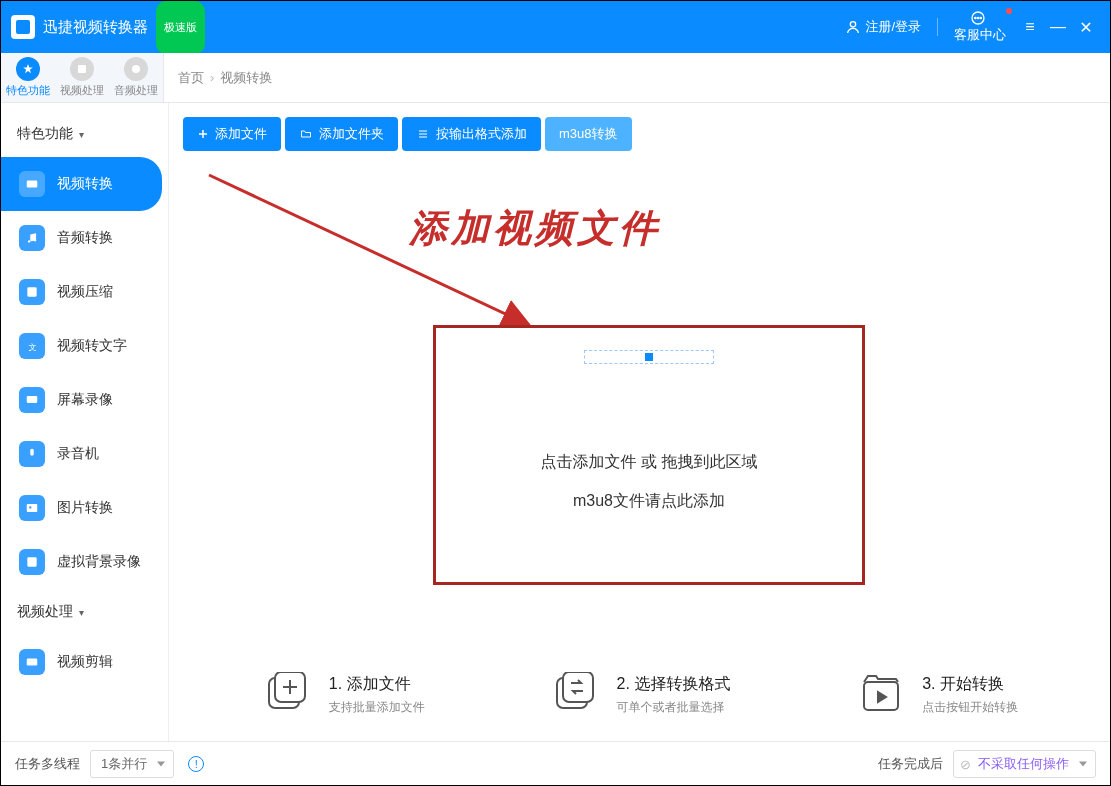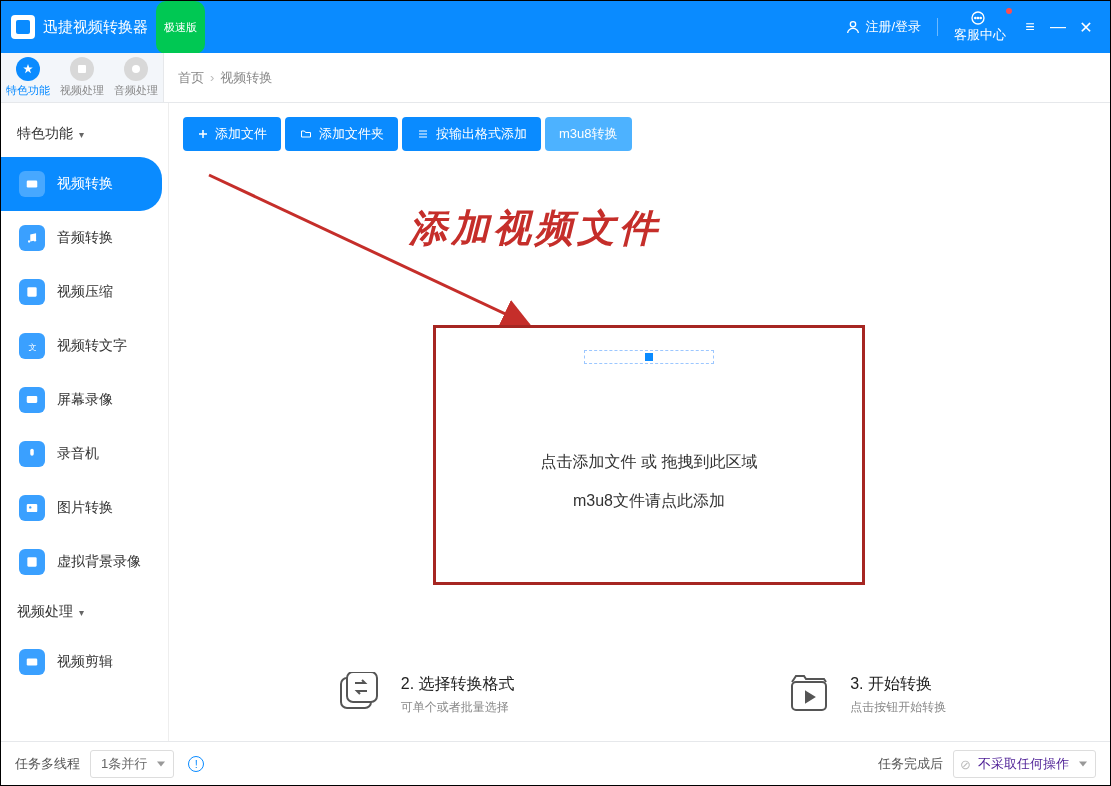--- a/index.html
+++ b/index.html
@@ -55,21 +55,21 @@
 .step { display: flex; align-items: center; }
 .step .sicn { width: 54px; height: 48px; margin-right: 14px; display: flex; align-items: center; justify-content: center; }
 .step .stexts .stitle { font-size: 16px; color: #222; margin-bottom: 4px; }
 .step .stexts .ssub { font-size: 12px; color: #888; }
 
 .footer { height: 44px; border-top: 1px solid #e6e8eb; display: flex; align-items: center; padding: 0 14px; font-size: 13px; color: #555; background: #fff; }
 .footer .select { border: 1px solid #ddd; border-radius: 3px; padding: 4px 26px 4px 10px; margin: 0 10px; position: relative; color: #666; cursor: pointer; background: #fff; }
 .footer .select::after { content: ""; position: absolute; right: 8px; top: 50%; width: 0; height: 0; border-left: 4px solid transparent; border-right: 4px solid transparent; border-top: 5px solid #999; transform: translateY(-50%); }
 .footer .info-icn { color: #0a8bff; font-size: 14px; margin-left: 4px; cursor: pointer; border: 1px solid #0a8bff; border-radius: 50%; width: 16px; height: 16px; display: inline-flex; align-items: center; justify-content: center; font-size: 11px; }
 .footer .spacer { flex: 1; }
-.footer .noaction { border: 1px solid #ddd; border-radius: 3px; padding: 4px 26px 4px 24px; color: #4c1d95; position: relative; cursor: pointer; }
+.footer .noaction { border: 1px solid #ddd; border-radius: 3px; padding: 4px 26px 4px 24px; color: #8b5cf6; position: relative; cursor: pointer; }
 .footer .noaction::before { content: "⊘"; position: absolute; left: 6px; top: 50%; transform: translateY(-50%); color: #bbb; }
 .footer .noaction::after { content: ""; position: absolute; right: 8px; top: 50%; width: 0; height: 0; border-left: 4px solid transparent; border-right: 4px solid transparent; border-top: 5px solid #999; transform: translateY(-50%); }
 </style>
 </head>
 <body>
 
 <div class="window">
 
   <div class="titlebar">
     <div class="logo"></div>
@@ -260,20 +260,33 @@
           <div class="line">点击添加文件 或 拖拽到此区域</div>
           <div class="line">m3u8文件请点此添加</div>
         </div>
 
         <div class="steps">
           <div class="step">
             <div class="sicn">
               <svg width="50" height="46" viewBox="0 0 50 46" fill="none" stroke="#555" stroke-width="2">
                   <rect x="6" y="6" width="30" height="30" rx="6"></rect>
                   <rect x="12" y="0" width="30" height="30" rx="6" fill="#fff"></rect>
+                  <path d="M27 8v14M20 15h14"></path>
+                </svg>
+            </div>
+            <div class="stexts">
+              <div class="stitle">1. 添加文件</div>
+              <div class="ssub">支持批量添加文件</div>
+            </div>
+          </div>
+          <div class="step">
+            <div class="sicn">
+              <svg width="50" height="46" viewBox="0 0 50 46" fill="none" stroke="#555" stroke-width="2">
+                  <rect x="6" y="6" width="30" height="30" rx="6"></rect>
+                  <rect x="12" y="0" width="30" height="30" rx="6" fill="#fff"></rect>
                   <path d="M20 11h10l-3-3M32 19H22l3 3"></path>
                 </svg>
             </div>
             <div class="stexts">
               <div class="stitle">2. 选择转换格式</div>
               <div class="ssub">可单个或者批量选择</div>
             </div>
           </div>
           <div class="step">
             <div class="sicn">

